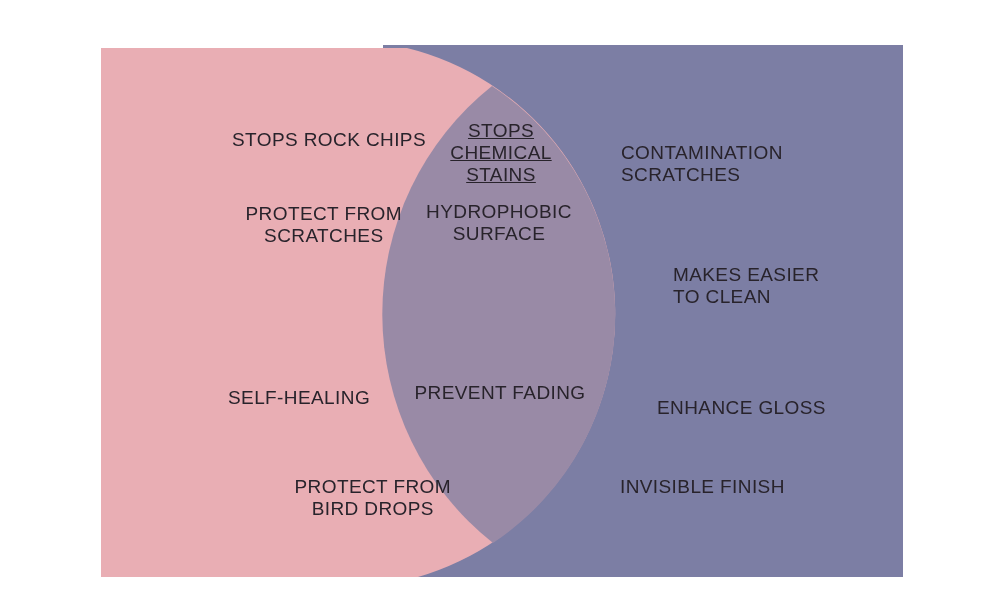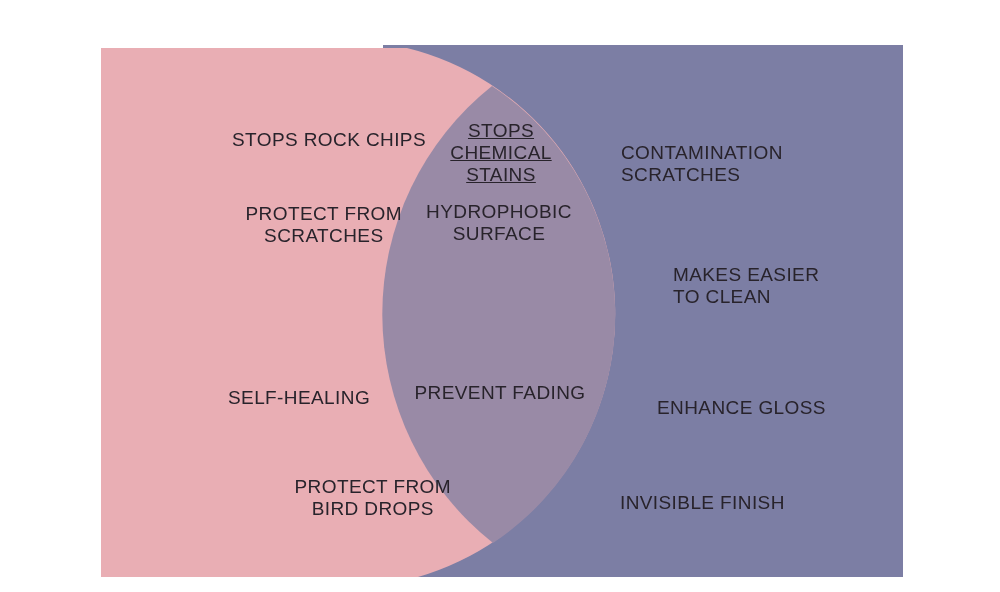--- a/index.html
+++ b/index.html
@@ -55,15 +55,15 @@
 STAINS</div>
   <div class="label align-center" style="left:399px; top:201px;">HYDROPHOBIC
 SURFACE</div>
   <div class="label align-center" style="left:400px; top:382px;">PREVENT FADING</div>
 
   <div class="label" style="left:621px; top:142px;">CONTAMINATION
 SCRATCHES</div>
   <div class="label" style="left:648px; top:264px;margin-left:25px;">MAKES EASIER
 TO CLEAN</div>
   <div class="label" style="left:633px; top:397px;margin-left:24px;">ENHANCE GLOSS</div>
-  <div class="label" style="left:620px; top:492px;">INVISIBLE FINISH</div>
+  <div class="label" style="left:620px; top:476px;">INVISIBLE FINISH</div>
 
 </div>
 
 </body></html>

